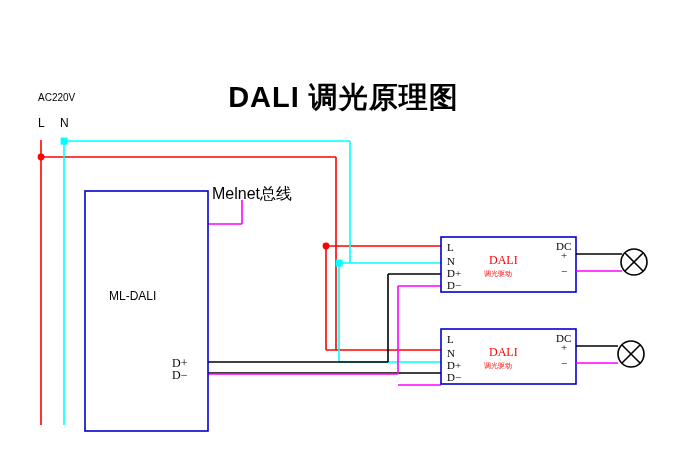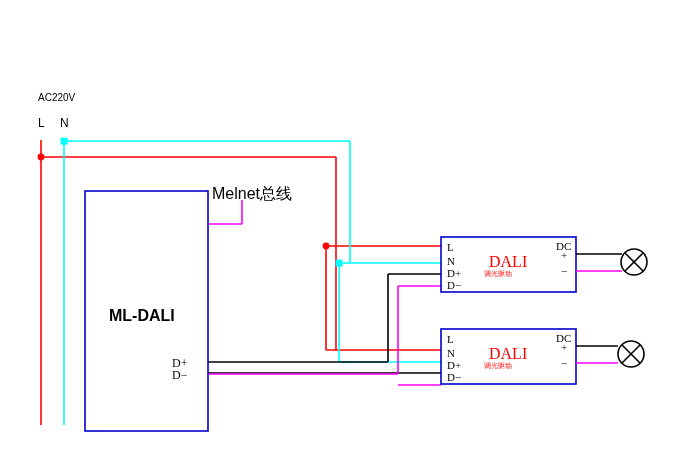--- a/index.html
+++ b/index.html
@@ -8,34 +8,35 @@
   #title{
     position:absolute;left:0;top:78px;width:687px;text-align:center;
     font-family:"Liberation Sans",sans-serif;
     font-weight:bold;font-size:29px;letter-spacing:1px;color:#000000;
   }
   .lbl{position:absolute;color:#000000;font-family:"Liberation Sans",sans-serif;white-space:nowrap;}
   .lbl-ac{font-size:10px;left:38px;top:92px;}
   .lbl-L{font-size:12px;left:38px;top:116px;}
   .lbl-N{font-size:12px;left:60px;top:116px;}
   .lbl-melnet{font-size:16px;left:212px;top:184px;}
-  .lbl-mldali{font-size:16px;font-weight:bold;left:109px;top:307px;}
+  .lbl-mldali{font-size:12px;font-weight:normal;left:109px;top:289px;}
   .lbl-dp-main{font-family:"Liberation Serif",serif;font-size:12px;left:172px;top:356px;}
   .lbl-dm-main{font-family:"Liberation Serif",serif;font-size:12px;left:172px;top:368px;}
   .term{position:absolute;font-family:"Liberation Serif",serif;font-size:11px;color:#000000;white-space:nowrap;}
-  .dali-title{position:absolute;color:#ff0000;font-family:"Liberation Serif",serif;font-size:16px;white-space:nowrap;}
+  .dali-title{position:absolute;color:#ff0000;font-family:"Liberation Serif",serif;font-size:12px;white-space:nowrap;}
   .dali-sub{position:absolute;color:#ff0000;font-family:"Liberation Sans",sans-serif;font-size:7px;white-space:nowrap;}
   .dcL{position:absolute;font-family:"Liberation Serif",serif;font-size:11px;color:#000000;}
   svg{position:absolute;left:0;top:0;}
 </style>
 </head>
 <body>
 
 <div id="stage">
 
+  <div id="title">DALI 调光原理图</div>
 
   <svg width="687" height="451">
 
     <g>
       <line x1="41" y1="140" x2="41" y2="425" stroke="#ff0000" stroke-width="1.6"></line>
       <line x1="41" y1="157" x2="336" y2="157" stroke="#ff0000" stroke-width="1.6"></line>
       <line x1="336" y1="157" x2="336" y2="350" stroke="#ff0000" stroke-width="1.6"></line>
       <line x1="326" y1="246" x2="441" y2="246" stroke="#ff0000" stroke-width="1.6"></line>
       <line x1="326" y1="246" x2="326" y2="350" stroke="#ff0000" stroke-width="1.6"></line>
       <line x1="326" y1="350" x2="441" y2="350" stroke="#ff0000" stroke-width="1.6"></line>

